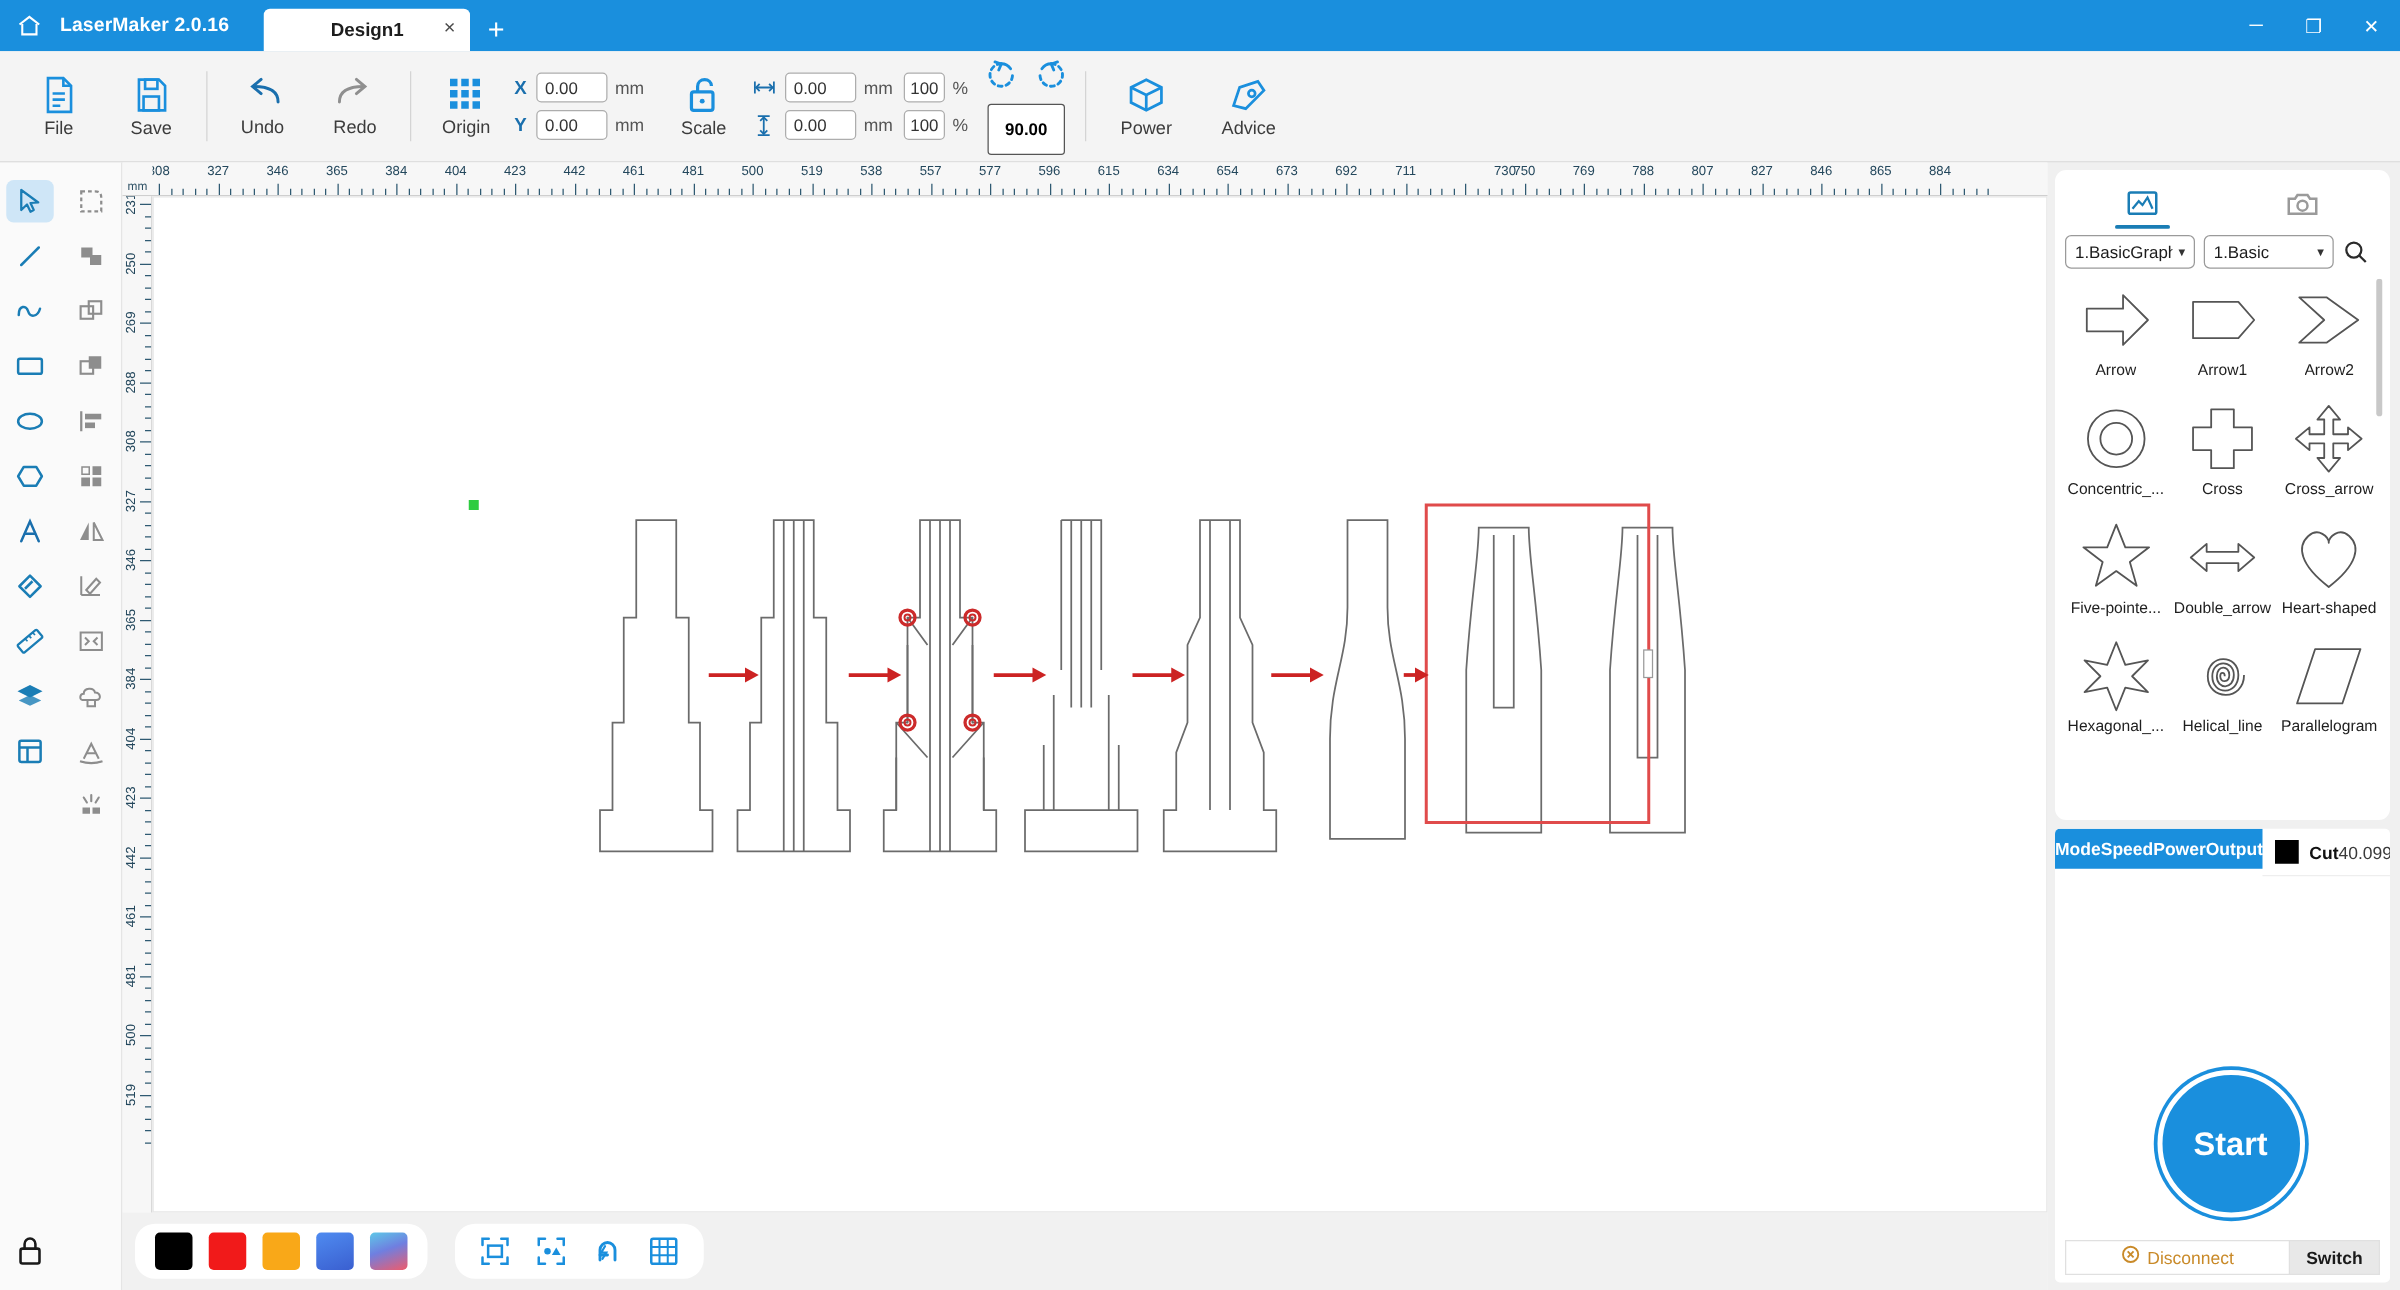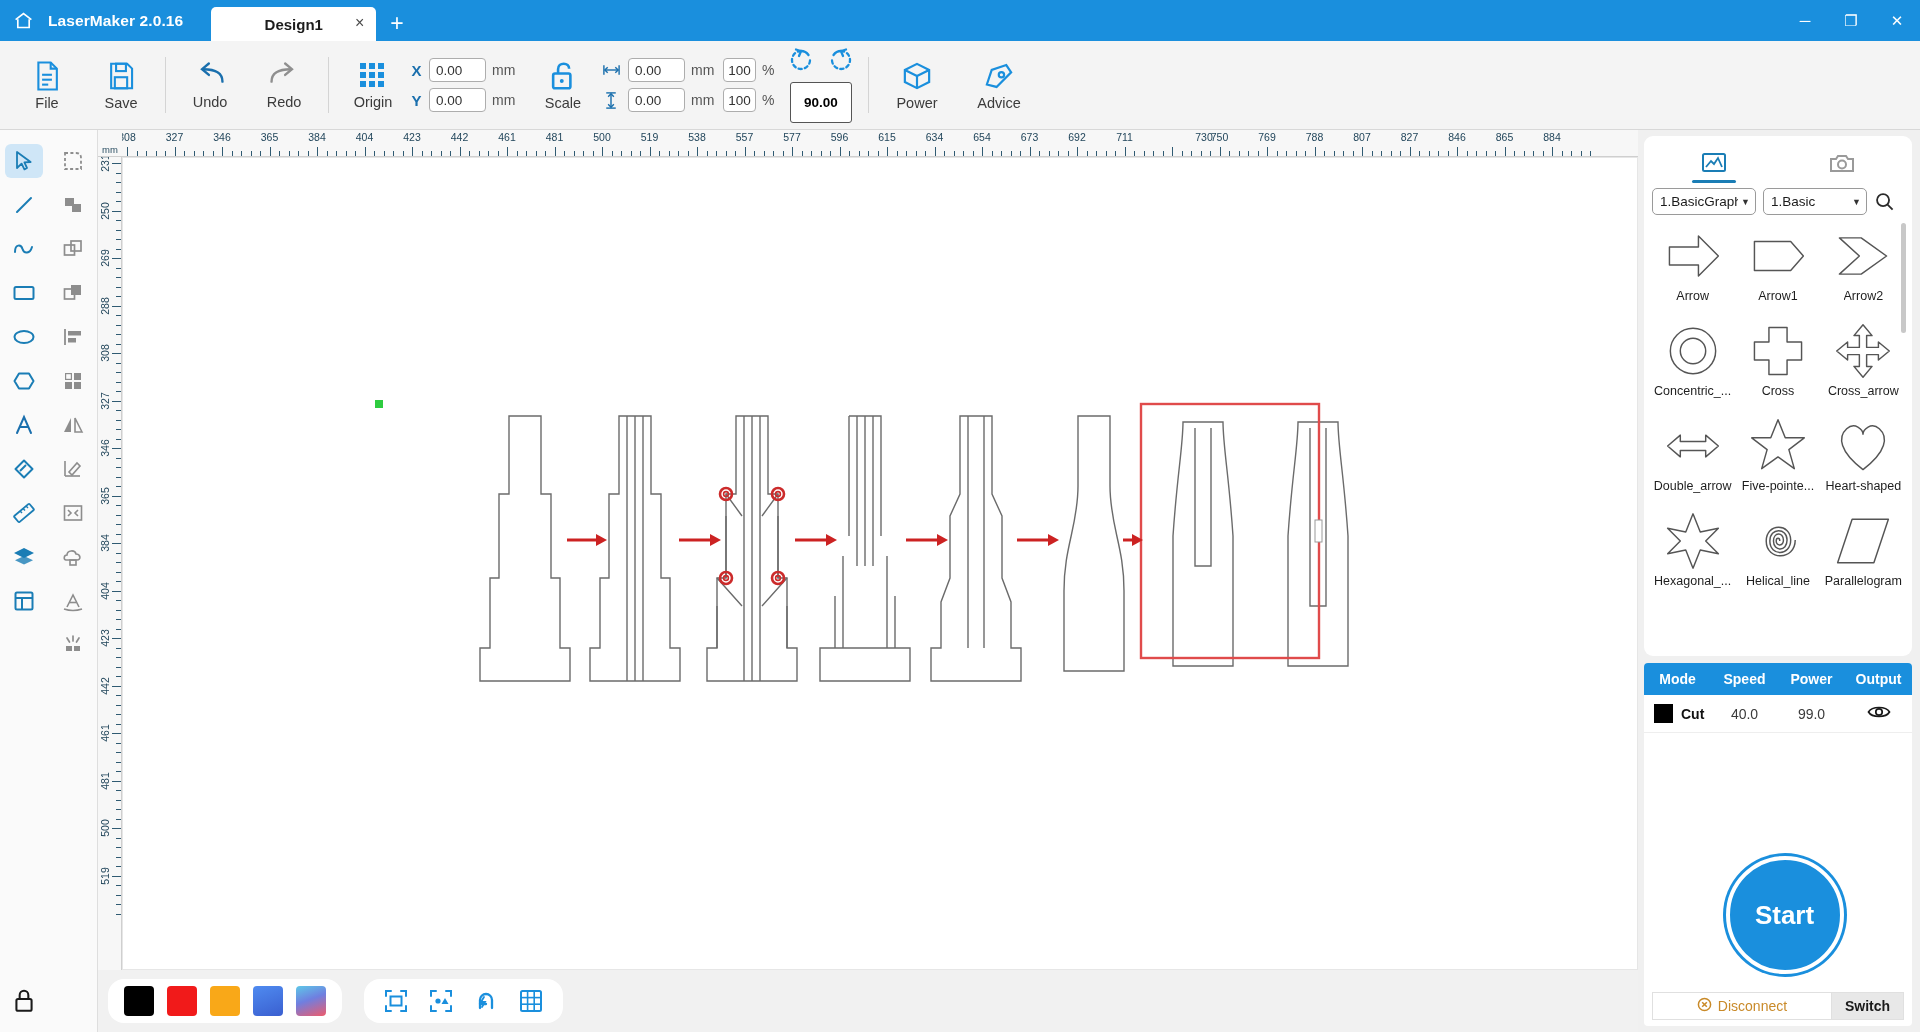--- a/index.html
+++ b/index.html
@@ -112,21 +112,21 @@
     padding: 0 5px 0 7px; cursor: pointer; overflow: hidden; white-space: nowrap;
   }
   .sel .txt { overflow: hidden; text-overflow: clip; }
   .sel .car { font-size: 9px; color: #333; margin-left: 3px; }
   .lib-grid { flex: 1; display: grid; grid-template-columns: repeat(3, 1fr); gap: 0; overflow: hidden; position: relative; align-content: start; }
   .lib-cell { display: flex; flex-direction: column; align-items: center; justify-content: flex-start; height: 95px; cursor: pointer; }
   .lib-shape { height: 66px; display: flex; align-items: center; justify-content: center; }
   .lib-name { font-size: 12.5px; color: #1e1e1e; white-space: nowrap; overflow: hidden; text-overflow: ellipsis; max-width: 86px; text-align: center; }
   .lib-scroll { position: absolute; right: 0; top: 0; width: 5px; height: 110px; background: #c8c8c8; border-radius: 3px; }
 
-  .layer-card { background: #fff; border-radius: 4px; flex: 1; display: flex; flex-direction: column; overflow: hidden; position: relative; }
+  .layer-card { background: #fff; border-radius: 4px; flex: 1; display: flex; flex-direction: row; overflow: hidden; position: relative; }
   .layer-head { display: grid; grid-template-columns: 1fr 1fr 1fr 1fr; background: #1a8fdd; height: 32px; align-items: center; }
   .layer-head div { color: #fff; font-size: 14px; font-weight: bold; text-align: center; }
   .layer-row { display: grid; grid-template-columns: 1fr 1fr 1fr 1fr; height: 38px; align-items: center; border-bottom: 1px solid #eee; cursor: pointer; }
   .layer-mode { display: flex; align-items: center; gap: 8px; padding-left: 10px; }
   .mode-sw { width: 19px; height: 19px; }
   .layer-cell { font-size: 14px; color: #3a3a3a; text-align: center; }
   .layer-cell.b { font-weight: bold; color: #111; text-align: left; }
   .start-wrap { position: absolute; left: 0; right: 0; bottom: 52px; display: flex; align-items: center; justify-content: center; margin-left: 13px; }
   .start-btn {
     width: 118px; height: 118px; border-radius: 50%; background: #1a8fdd;
@@ -990,32 +990,32 @@
               <div class="lib-shape">
                 <svg width="64" height="58" viewBox="0 0 64 64" fill="none" stroke="#555" stroke-width="1.6" stroke-linejoin="round">
                   <polygon points="32,3 42,15 36,15 36,28 49,28 49,22 61,32 49,42 49,36 36,36 36,49 42,49 32,61 22,49 28,49 28,36 15,36 15,42 3,32 15,22 15,28 28,28 28,15 22,15"></polygon>
                 </svg>
               </div>
               <div class="lib-name">Cross_arrow</div>
             </div>
             <div class="lib-cell">
               <div class="lib-shape">
                 <svg width="64" height="58" viewBox="0 0 64 64" fill="none" stroke="#555" stroke-width="1.6" stroke-linejoin="round">
+                  <polygon points="32,3 40,23 61,23 44,36 50,57 32,44 14,57 20,36 3,23 24,23"></polygon>
+                </svg>
+              </div>
+              <div class="lib-name">Five-pointe...</div>
+            </div>
+            <div class="lib-cell">
+              <div class="lib-shape">
+                <svg width="64" height="58" viewBox="0 0 64 64" fill="none" stroke="#555" stroke-width="1.6" stroke-linejoin="round">
                   <polygon points="4,32 18,20 18,27 46,27 46,20 60,32 46,44 46,37 18,37 18,44"></polygon>
                 </svg>
               </div>
               <div class="lib-name">Double_arrow</div>
-            </div>
-            <div class="lib-cell">
-              <div class="lib-shape">
-                <svg width="64" height="58" viewBox="0 0 64 64" fill="none" stroke="#555" stroke-width="1.6" stroke-linejoin="round">
-                  <polygon points="32,3 40,23 61,23 44,36 50,57 32,44 14,57 20,36 3,23 24,23"></polygon>
-                </svg>
-              </div>
-              <div class="lib-name">Five-pointe...</div>
             </div>
             <div class="lib-cell">
               <div class="lib-shape">
                 <svg width="64" height="58" viewBox="0 0 64 64" fill="none" stroke="#555" stroke-width="1.6" stroke-linejoin="round">
                   <path d="M32 58 C6 38 4 22 14 13 C23 5 32 14 32 19 C32 14 41 5 50 13 C60 22 58 38 32 58 Z"></path>
                 </svg>
               </div>
               <div class="lib-name">Heart-shaped</div>
             </div>
             <div class="lib-cell">

